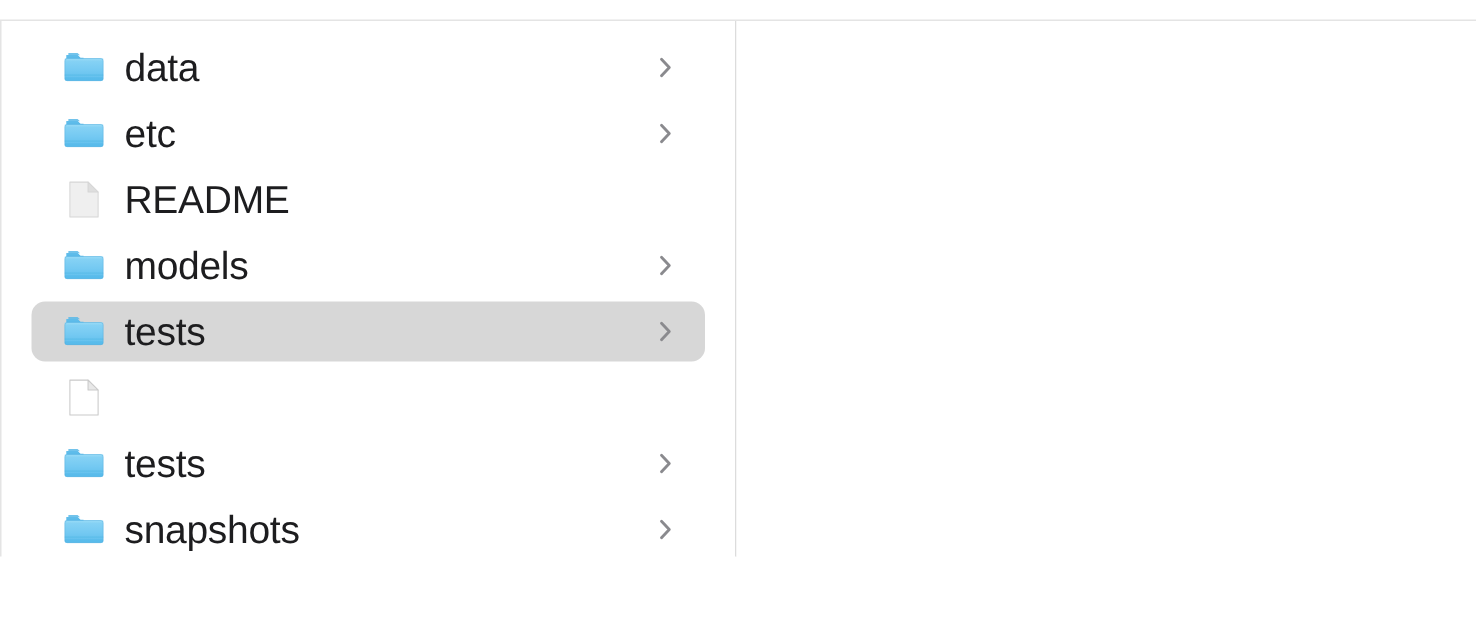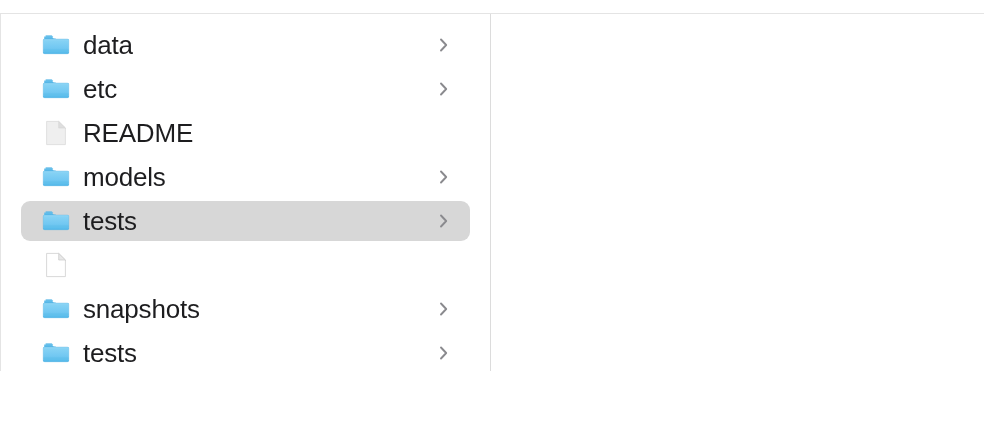--- a/index.html
+++ b/index.html
@@ -240,48 +240,48 @@
                 </linearGradient>
               </defs>
               <path d="M3.2 6.6h7.6l1.9 1.9h2.0v2.3H3.2z" fill="url(#ftab)"></path>
               <path d="M4.6 5.3h6.1l1.6 1.6H4.6z" fill="#59b9e8" opacity="0.85"></path>
               <rect x="2.2" y="9.0" width="25.6" height="14.8" rx="1.6" fill="url(#fbody)"></rect>
               <rect x="2.2" y="9.0" width="25.6" height="1.3" fill="#93d8f6" opacity="0.9"></rect>
               <rect x="2.2" y="19.6" width="25.6" height="1.0" fill="#56b9e8" opacity="0.55"></rect>
               <rect x="2.2" y="21.5" width="25.6" height="2.3" rx="1.0" fill="#55bae9" opacity="0.75"></rect>
               <rect x="2.2" y="9.0" width="25.6" height="14.8" rx="1.6" fill="none" stroke="#4aaadd" stroke-width="0.5" opacity="0.6"></rect>
             </svg></span>
+          <span class="label">tests</span>
+          <span class="chev"><svg viewBox="0 0 12 20" width="12" height="20" xmlns="http://www.w3.org/2000/svg">
+              <path d="M3 4.5 L8.2 10 L3 15.5" fill="none" stroke="#8a8a8e" stroke-width="1.9" stroke-linecap="round" stroke-linejoin="round"></path>
+            </svg></span>
+        </div>
+        <div class="row">
+          <div class="pill"></div>
+          <span class="icon"><svg viewBox="0 0 30 30" width="30" height="30" xmlns="http://www.w3.org/2000/svg">
+              <defs>
+                <linearGradient id="fbody" x1="0" y1="0" x2="0" y2="1">
+                  <stop offset="0" stop-color="#8ad4f5"></stop>
+                  <stop offset="0.55" stop-color="#74c9f2"></stop>
+                  <stop offset="1" stop-color="#5ebeec"></stop>
+                </linearGradient>
+                <linearGradient id="ftab" x1="0" y1="0" x2="0" y2="1">
+                  <stop offset="0" stop-color="#63bfec"></stop>
+                  <stop offset="1" stop-color="#4fb3e4"></stop>
+                </linearGradient>
+              </defs>
+              <path d="M3.2 6.6h7.6l1.9 1.9h2.0v2.3H3.2z" fill="url(#ftab)"></path>
+              <path d="M4.6 5.3h6.1l1.6 1.6H4.6z" fill="#59b9e8" opacity="0.85"></path>
+              <rect x="2.2" y="9.0" width="25.6" height="14.8" rx="1.6" fill="url(#fbody)"></rect>
+              <rect x="2.2" y="9.0" width="25.6" height="1.3" fill="#93d8f6" opacity="0.9"></rect>
+              <rect x="2.2" y="19.6" width="25.6" height="1.0" fill="#56b9e8" opacity="0.55"></rect>
+              <rect x="2.2" y="21.5" width="25.6" height="2.3" rx="1.0" fill="#55bae9" opacity="0.75"></rect>
+              <rect x="2.2" y="9.0" width="25.6" height="14.8" rx="1.6" fill="none" stroke="#4aaadd" stroke-width="0.5" opacity="0.6"></rect>
+            </svg></span>
           <span class="label">snapshots</span>
-          <span class="chev"><svg viewBox="0 0 12 20" width="12" height="20" xmlns="http://www.w3.org/2000/svg">
-              <path d="M3 4.5 L8.2 10 L3 15.5" fill="none" stroke="#8a8a8e" stroke-width="1.9" stroke-linecap="round" stroke-linejoin="round"></path>
-            </svg></span>
-        </div>
-        <div class="row">
-          <div class="pill"></div>
-          <span class="icon"><svg viewBox="0 0 30 30" width="30" height="30" xmlns="http://www.w3.org/2000/svg">
-              <defs>
-                <linearGradient id="fbody" x1="0" y1="0" x2="0" y2="1">
-                  <stop offset="0" stop-color="#8ad4f5"></stop>
-                  <stop offset="0.55" stop-color="#74c9f2"></stop>
-                  <stop offset="1" stop-color="#5ebeec"></stop>
-                </linearGradient>
-                <linearGradient id="ftab" x1="0" y1="0" x2="0" y2="1">
-                  <stop offset="0" stop-color="#63bfec"></stop>
-                  <stop offset="1" stop-color="#4fb3e4"></stop>
-                </linearGradient>
-              </defs>
-              <path d="M3.2 6.6h7.6l1.9 1.9h2.0v2.3H3.2z" fill="url(#ftab)"></path>
-              <path d="M4.6 5.3h6.1l1.6 1.6H4.6z" fill="#59b9e8" opacity="0.85"></path>
-              <rect x="2.2" y="9.0" width="25.6" height="14.8" rx="1.6" fill="url(#fbody)"></rect>
-              <rect x="2.2" y="9.0" width="25.6" height="1.3" fill="#93d8f6" opacity="0.9"></rect>
-              <rect x="2.2" y="19.6" width="25.6" height="1.0" fill="#56b9e8" opacity="0.55"></rect>
-              <rect x="2.2" y="21.5" width="25.6" height="2.3" rx="1.0" fill="#55bae9" opacity="0.75"></rect>
-              <rect x="2.2" y="9.0" width="25.6" height="14.8" rx="1.6" fill="none" stroke="#4aaadd" stroke-width="0.5" opacity="0.6"></rect>
-            </svg></span>
-          <span class="label">tests</span>
           <span class="chev"><svg viewBox="0 0 12 20" width="12" height="20" xmlns="http://www.w3.org/2000/svg">
               <path d="M3 4.5 L8.2 10 L3 15.5" fill="none" stroke="#8a8a8e" stroke-width="1.9" stroke-linecap="round" stroke-linejoin="round"></path>
             </svg></span>
         </div>
       </div>
   </div>
 
   <div class="column right">
     <div class="rows" id="col-1"></div>
   </div>

